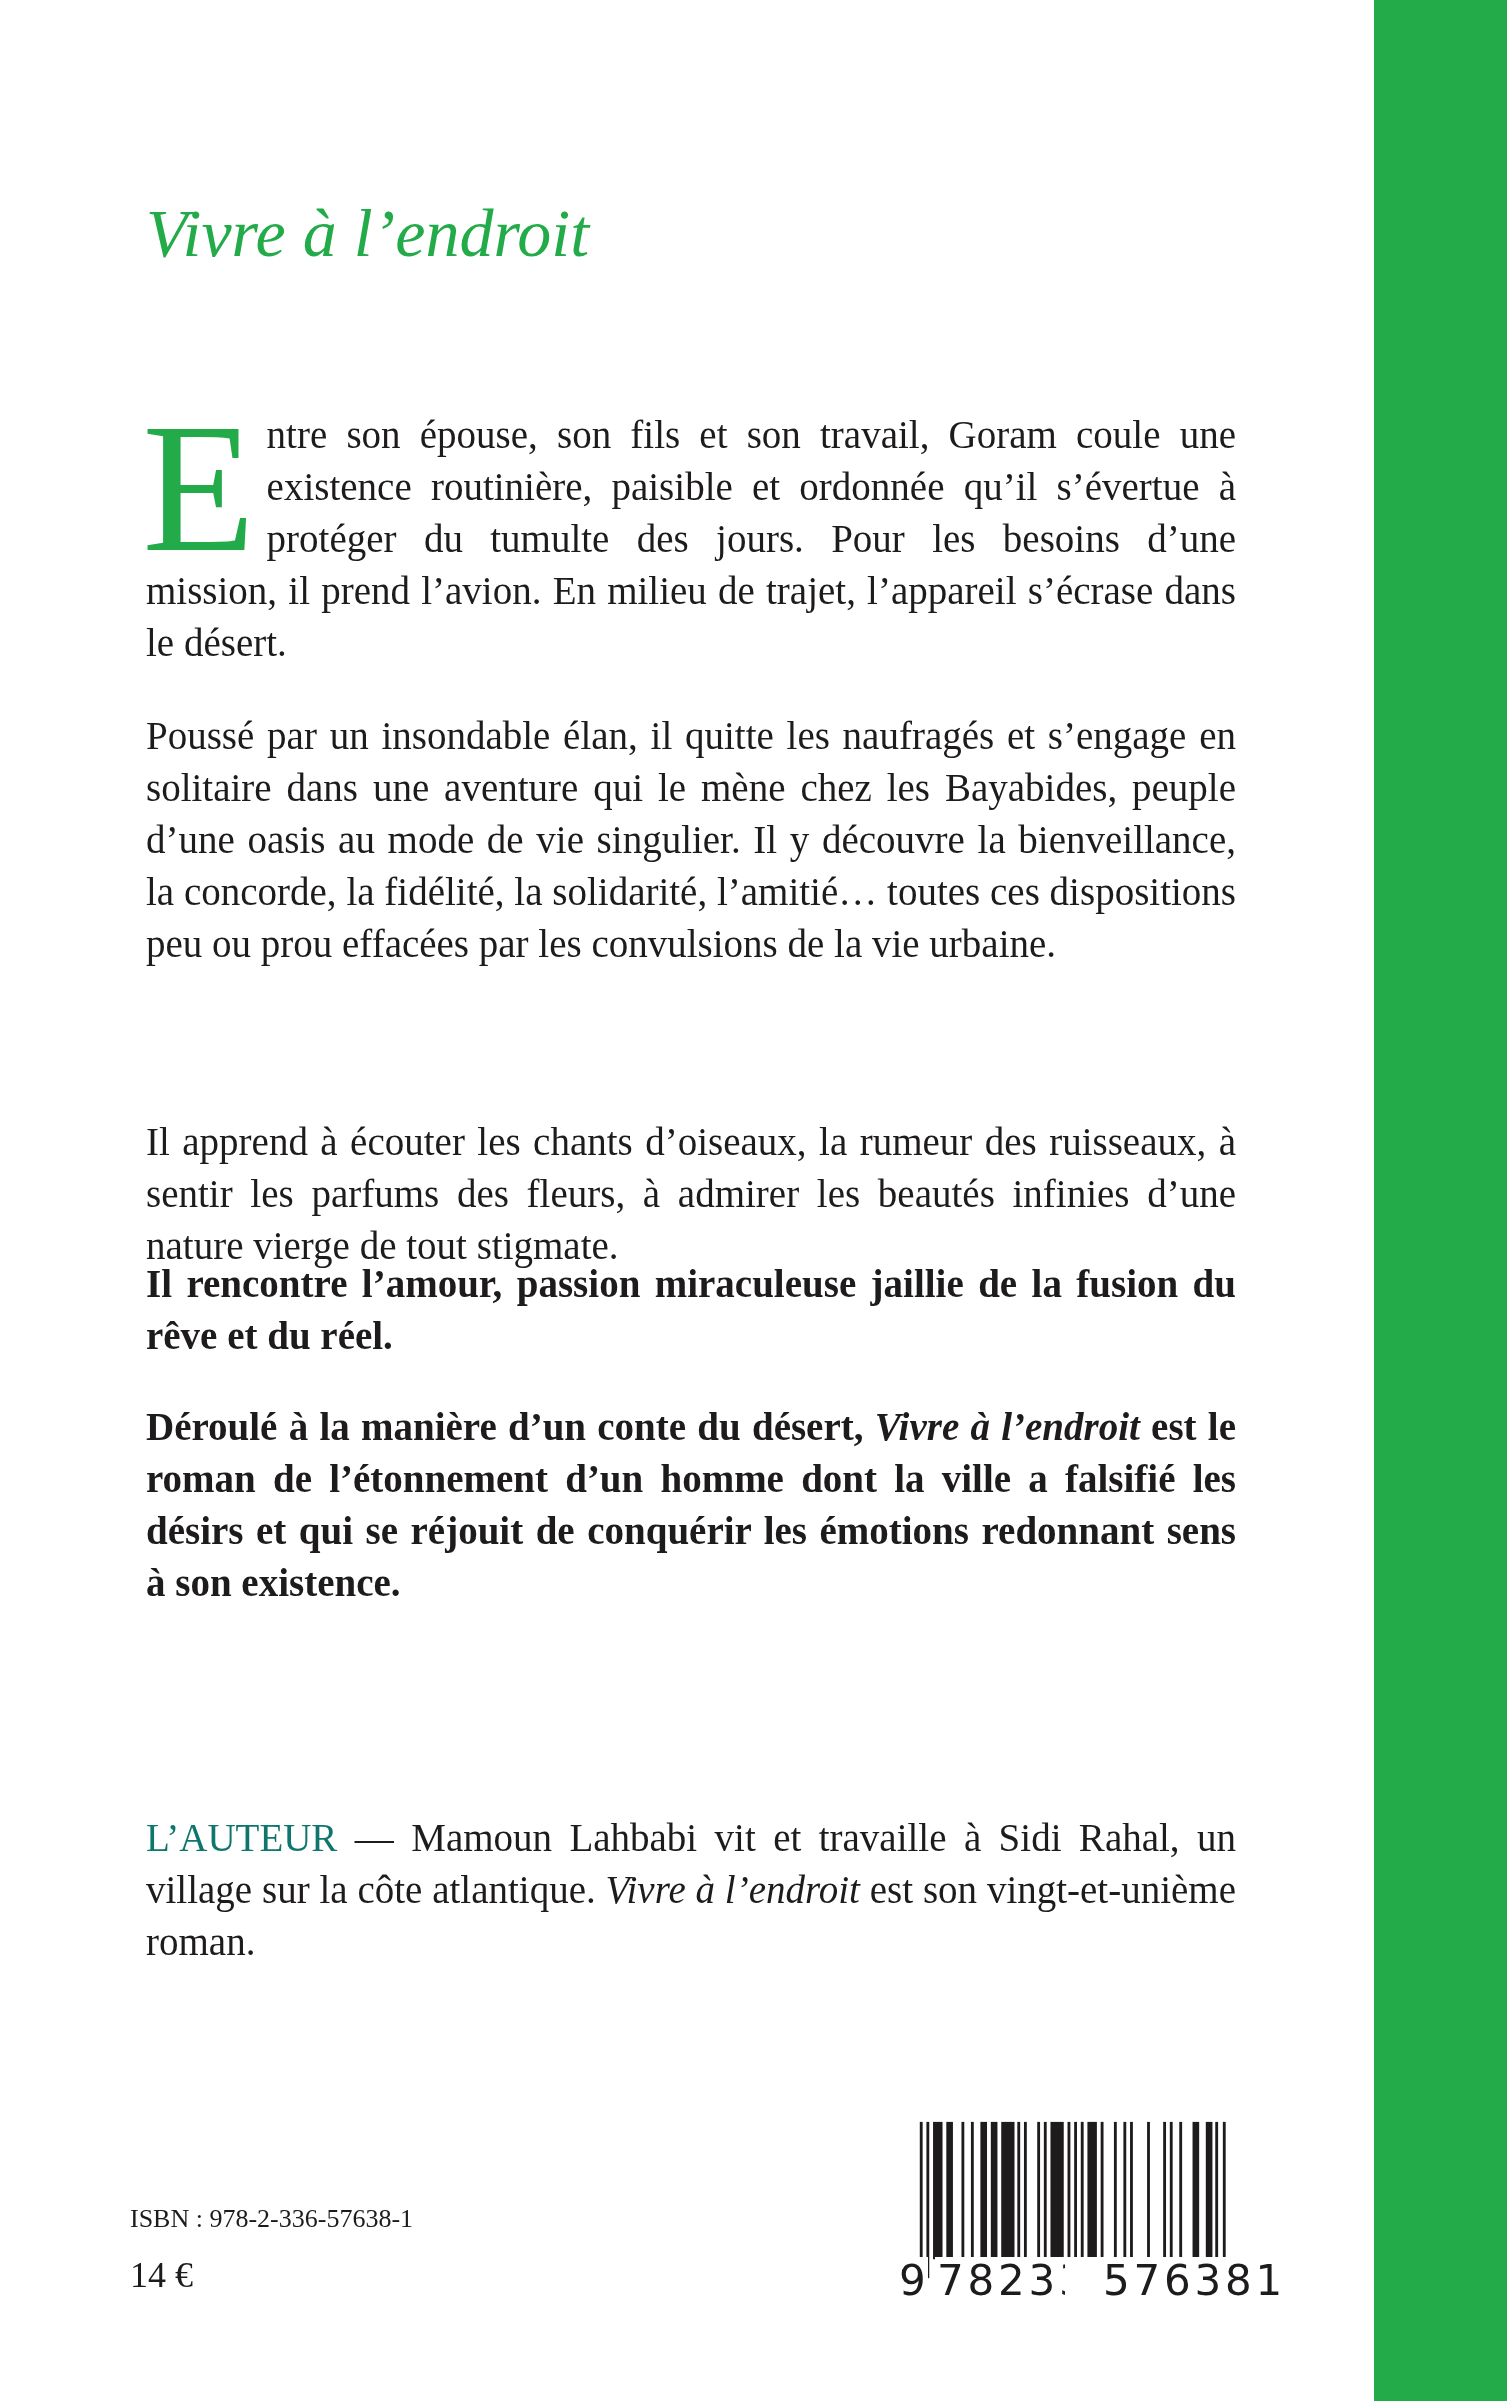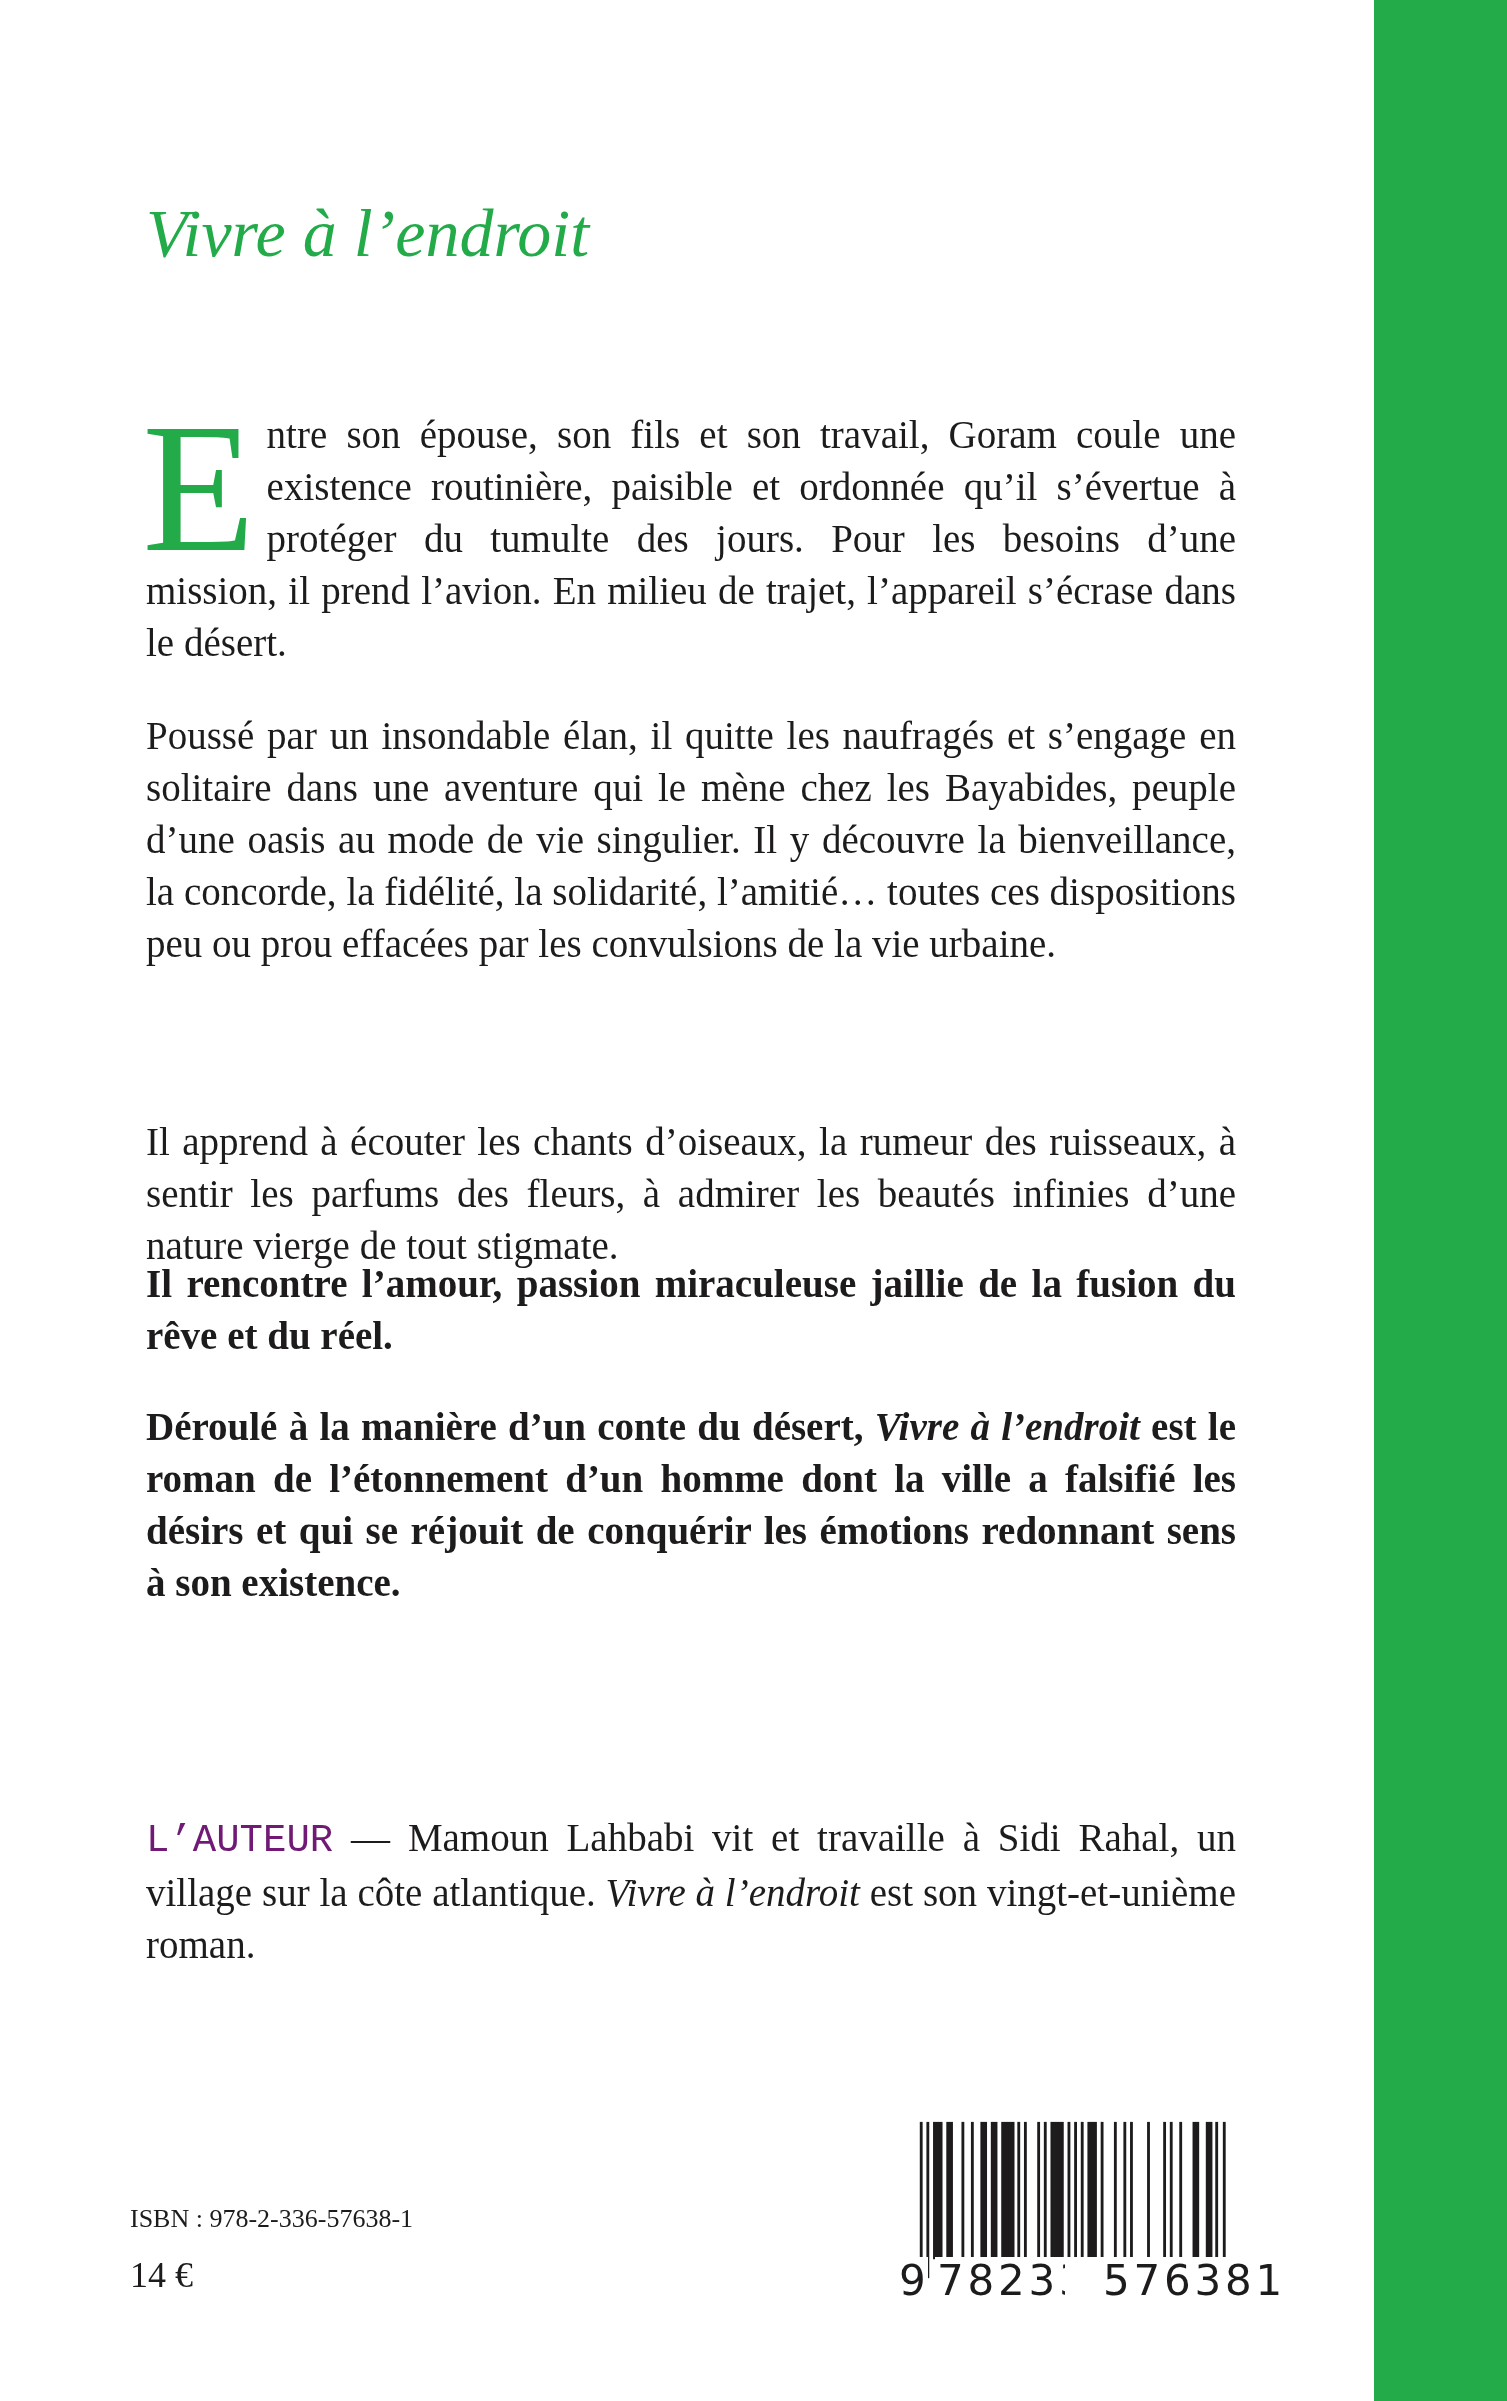--- a/index.html
+++ b/index.html
@@ -12,21 +12,21 @@
                text-align:justify; }
   .body-text p { margin:0; }
   .drop-cap { float:left; font-size:185px; line-height:142px; height:140px; color:#23ab4a;
               margin:7.6px 11.4px 0 -3.8px; padding:0; }
   .p1 { top:409px; }
   .p2 { top:710px; }
   .p3 { top:1116px; }
   .p4 { top:1258px;font-weight:bold; }
   .p5 { top:1401px;font-weight:bold; }
   .author { top:1812px; }
-  .green { color:#701a75;font-family:Liberation Mono, monospace; }
+  .green { color:#0f766e; }
   em { font-style:italic; }
   .isbn { position:absolute; left:130px; top:2200px; font-size:26px; line-height:38px; white-space:nowrap; }
   .price { position:absolute; left:130px; top:2252px; font-size:36px; line-height:47px; white-space:nowrap; }
   .barcode { position:absolute; left:897px; top:2120px; width:360px; height:189px; }
   .barcode svg { display:block; }
   .barcode-digits { position:absolute; left:0; top:137px; width:360px; height:47px;
                     font-family:"DejaVu Sans", sans-serif; font-size:42px; line-height:47px; color:#1e1b1c; }
   .barcode-digits span { position:absolute; top:0; background:#fff; padding:0 1.9px; }
 </style>
 </head>

